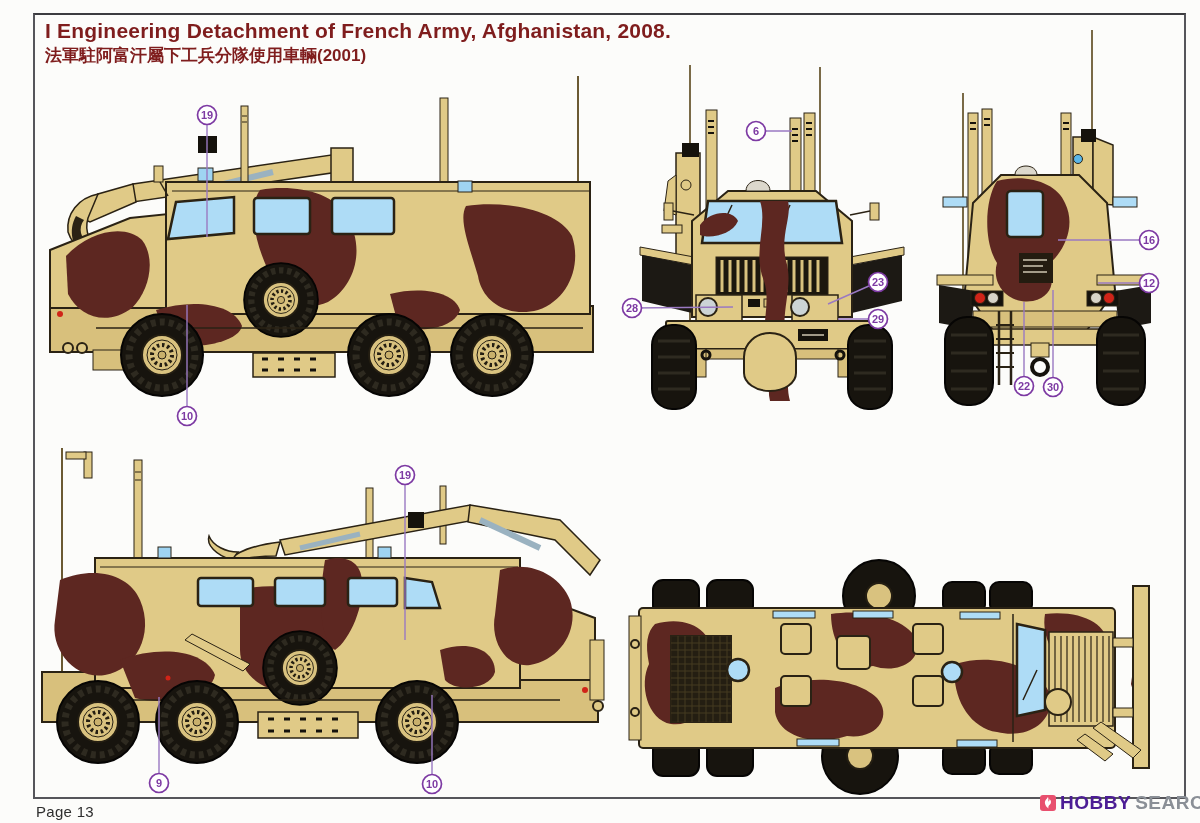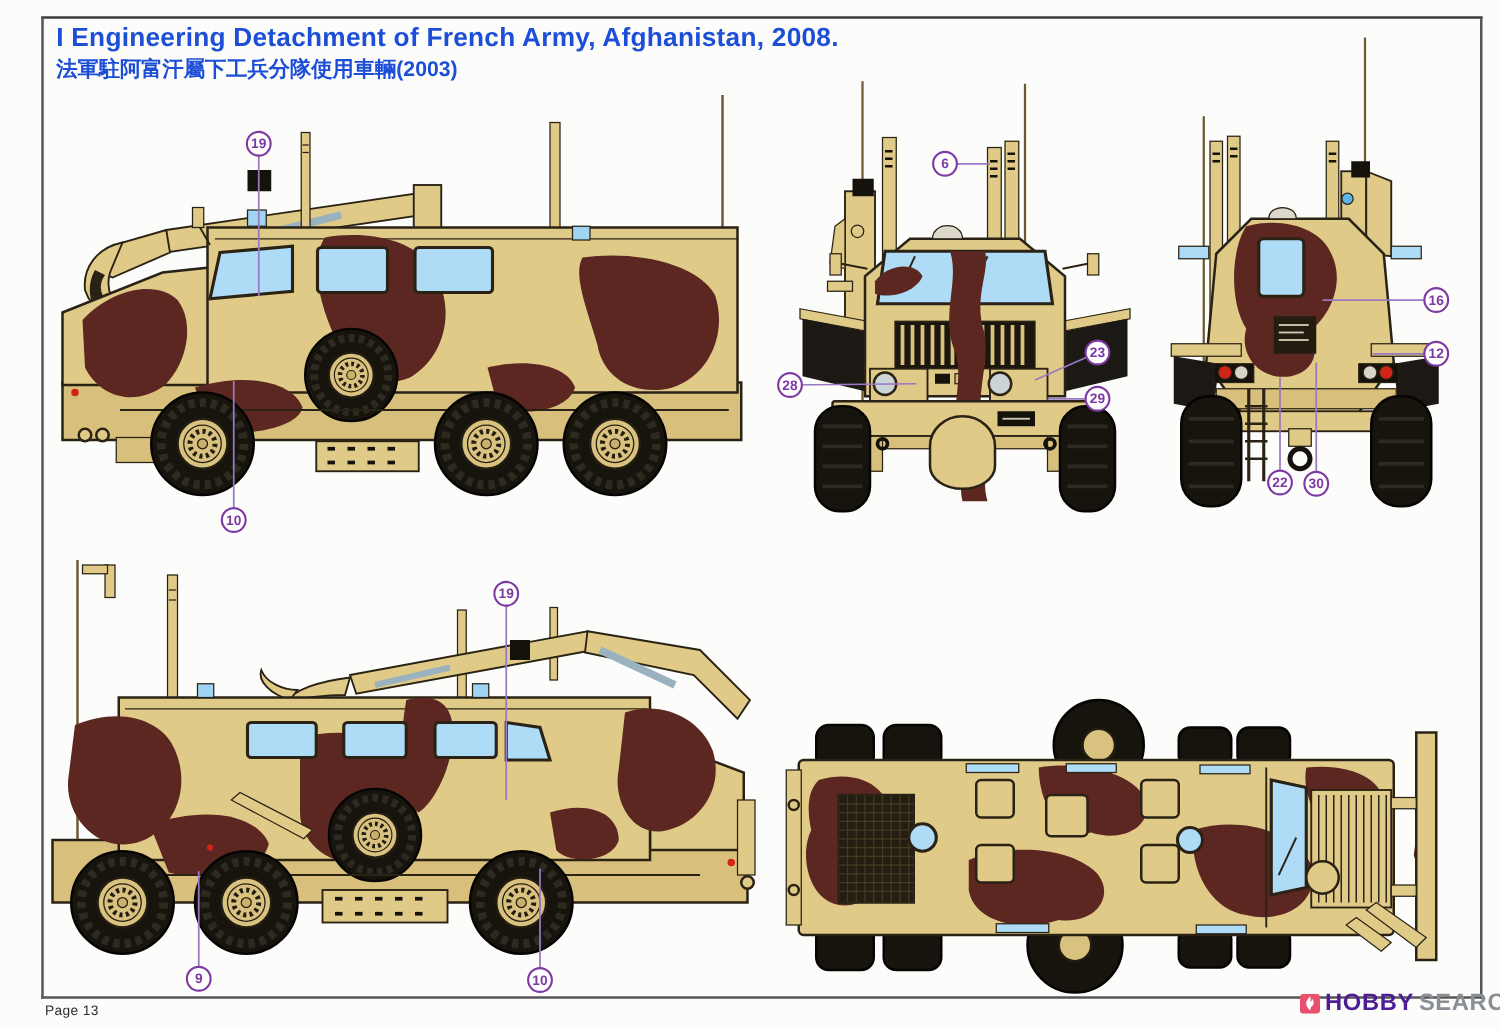--- a/index.html
+++ b/index.html
@@ -6,44 +6,44 @@
   body{
     width:1200px;height:823px;position:relative;overflow:hidden;
     background:#fcfcfa;
     font-family:"Liberation Sans", sans-serif;
   }
   .page-border{
     position:absolute;left:33px;top:13px;width:1153px;height:786px;
     border:2px solid #55555a;border-top-color:#3c3c40;box-sizing:border-box;
     background:transparent;
   }
-  .title-block{position:absolute;left:45px;top:18px;color:#1d4ed8;}
+  .title-block{position:absolute;left:45px;top:18px;color:#7f1d1d;}
   .title-en{font-size:21px;font-weight:bold;letter-spacing:0.2px;line-height:25px;}
   .title-zh{font-size:17px;font-weight:bold;line-height:23px;margin-top:1px;}
   .page-label{
-    position:absolute;left:36px;top:803px;font-size:11px;color:#2e2e2e;letter-spacing:0.3px;
+    position:absolute;left:36px;top:803px;font-size:15px;color:#2e2e2e;letter-spacing:0.3px;
   }
   .watermark{
     position:absolute;left:1040px;top:792px;display:flex;align-items:center;gap:4px;
     font-weight:bold;font-size:19px;letter-spacing:0.5px;
   }
   .wm-icon{width:16px;height:16px;border-radius:3px;display:inline-block;position:relative;}
   .wm-icon svg{position:absolute;left:0;top:0;}
   .wm-primary{font-style:normal;}
   .wm-secondary{}
   svg.art,svg.overlay{position:absolute;left:0;top:0;}
 </style>
 </head>
 <body>
 
 <div class="page-border"></div>
 
 <div class="title-block">
   <div class="title-en">I Engineering Detachment of French Army, Afghanistan, 2008.</div>
-  <div class="title-zh">法軍駐阿富汗屬下工兵分隊使用車輛(2003)</div>
+  <div class="title-zh">法軍駐阿富汗屬下工兵分隊使用車輛(2001)</div>
 </div>
 
 <svg class="art" width="1200" height="823" viewBox="0 0 1200 823">
   <defs>
     <g id="wheel">
       <circle r="41" fill="#17140e" stroke="#060504" stroke-width="2"></circle>
       <circle r="33" fill="none" stroke="#2e2a20" stroke-width="7" stroke-dasharray="5 4"></circle>
       <circle r="20" fill="#d9c27f" stroke="#241e12" stroke-width="2"></circle>
       <circle r="15" fill="none" stroke="#241e12" stroke-width="1"></circle>
       <circle r="10" fill="none" stroke="#241e12" stroke-width="4" stroke-dasharray="2.5 2.7"></circle>

